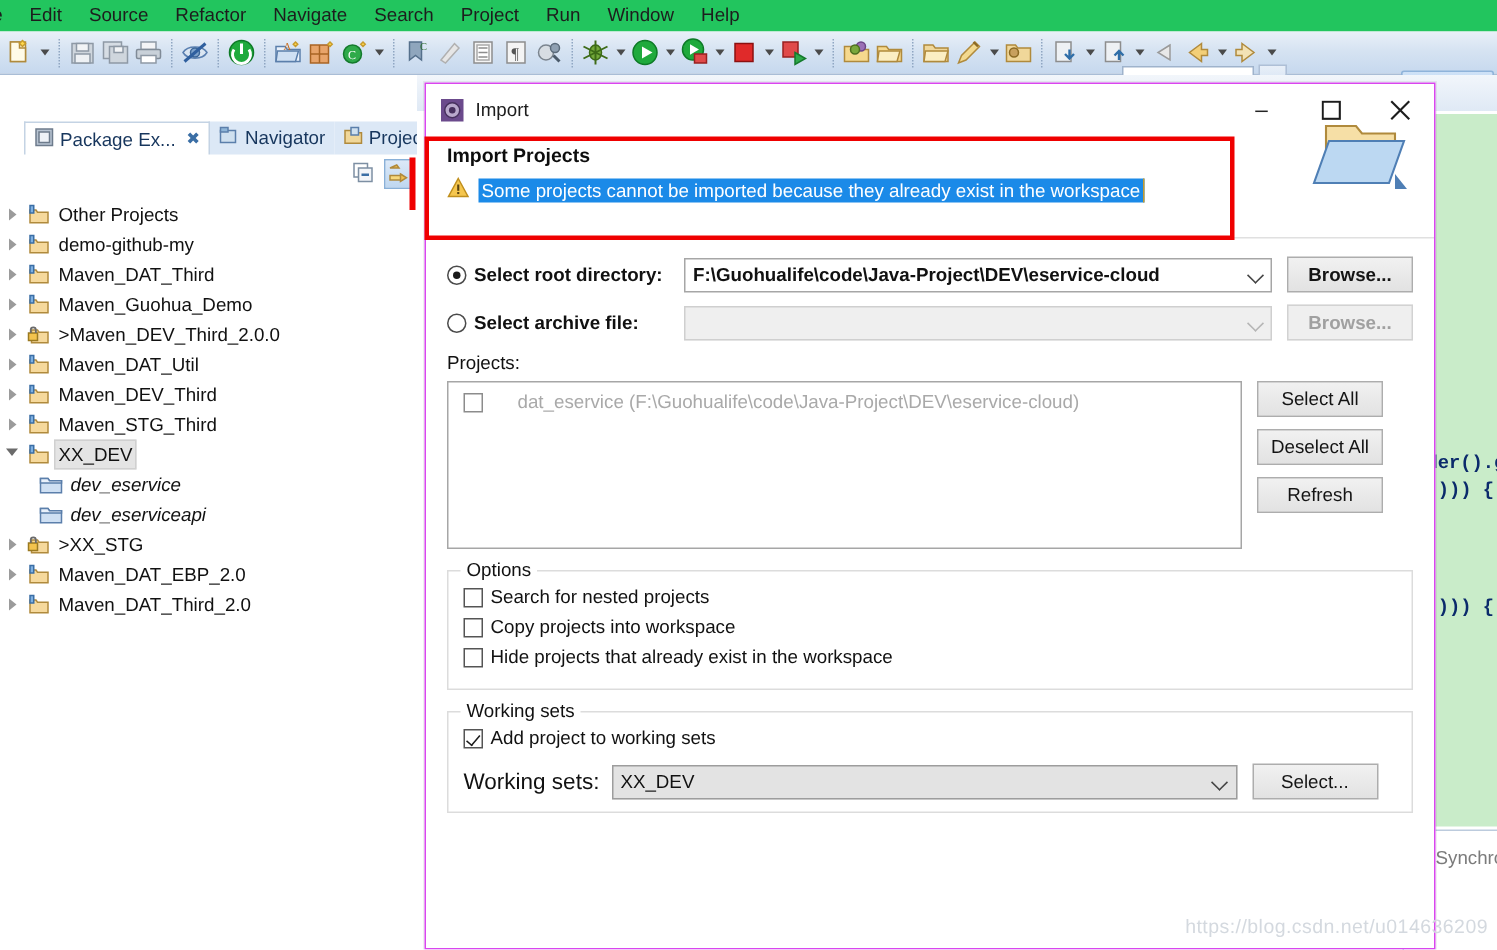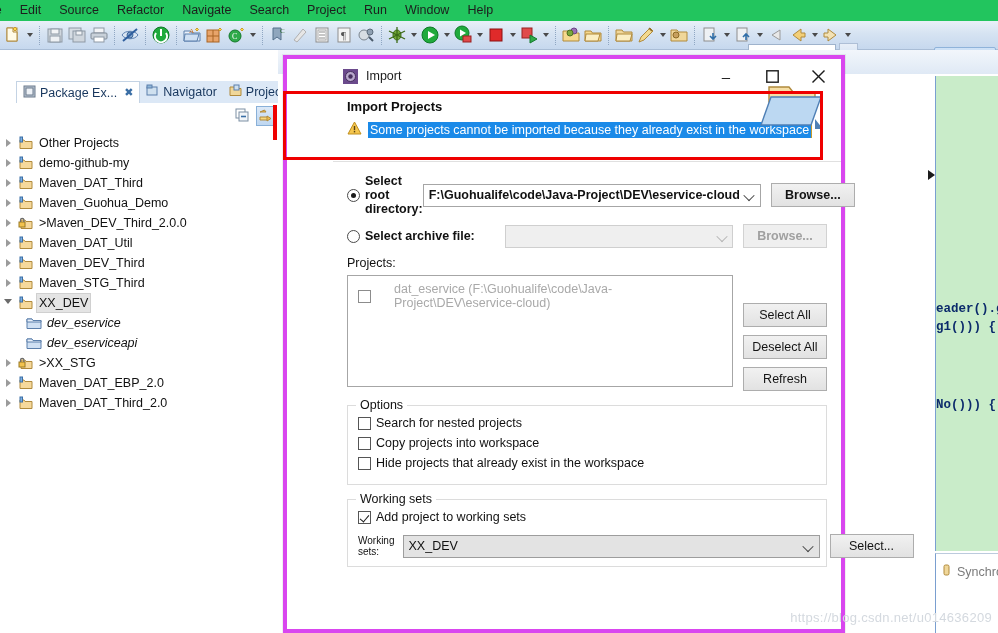--- a/index.html
+++ b/index.html
@@ -149,25 +149,24 @@
     position: absolute; left: 657px; top: 503px; width: 341px; height: 130px;
     background: #ffffff; border-top: 1px solid #bccbdd; border-left: 1px solid #7a9fd0;
   }
   .bp-tab {
     display:flex; align-items:center; gap:4px;
     margin: 10px 0 0 6px; font-size: 12.5px; color: #7b7b7b;
   }
 
   
   .dialog {
-    position: absolute; left: 283px; top: 55px; width: 562px; height: 578px;
+    position: absolute; left: 283px; top: 55px; width: 674px; height: 578px;
     background: #ffffff;
-    border: 4px solid #d946ef;
+    border: 1px solid #d946ef;
     box-shadow: 0 0 0 1px rgba(0,0,0,0.06);
-    padding-left: 46px;
   }
   .dlg-title {
     height: 34px; display: flex; align-items: center;
     padding-left: 9px; background: #ffffff;
   }
   .dlg-title .dt-icon { width: 17px; height: 17px; margin-right: 7px; }
   .dlg-title .dt-text { font-size: 12.5px; color: #1c1c1c; }
   .dlg-btns { margin-left: auto; display: flex; align-items: center; height: 34px; }
   .dlg-btn {
     width: 46px; height: 34px; display: flex; align-items: center; justify-content: center;
@@ -244,35 +243,35 @@
     width: 13px; height: 13px; border: 1px solid #555; background: #fff;
     flex: 0 0 13px; position: relative;
   }
   .cbx.on::after {
     content: ""; position: absolute; left: 3px; top: 1px; width: 4px; height: 8px;
     border-right: 1.6px solid #1a1a1a; border-bottom: 1.6px solid #1a1a1a;
     transform: rotate(40deg);
   }
   .cbx.dim { border-color: #8c8c8c; }
   .proj-text { font-size: 12.5px; color: #a9a9a9; }
-  .side-btns { display: flex; flex-direction: column; gap: 8px; margin-top: 28px; }
+  .side-btns { display: flex; flex-direction: column; gap: 8px; }
 
   .group {
     border: 1px solid #dcdcdc; margin-top: 14px; padding: 10px 10px 8px 10px;
     position: relative;
   }
   .group > .glegend {
     position: absolute; left: 8px; top: -8px; background: #fff; padding: 0 4px;
     font-size: 12.5px; color: #111;
   }
   .copt { display: flex; align-items: center; gap: 5px; margin-bottom: 6px; }
   .copt .ctext { font-size: 12.5px; color: #111; }
 
   .ws-row { display: flex; align-items: center; margin-top: 10px; }
-  .ws-lbl { font-size: 10px; color: #111; margin-right: 8px; }
+  .ws-lbl { font-size: 15px; color: #111; margin-right: 8px; }
 
   
   .watermark {
     position: absolute; right: 6px; bottom: 8px;
     font-size: 13px; color: #d4d9df; letter-spacing: 0.3px;
     font-family: "Liberation Sans", sans-serif;
   }
 </style>
 </head>
 <body>

